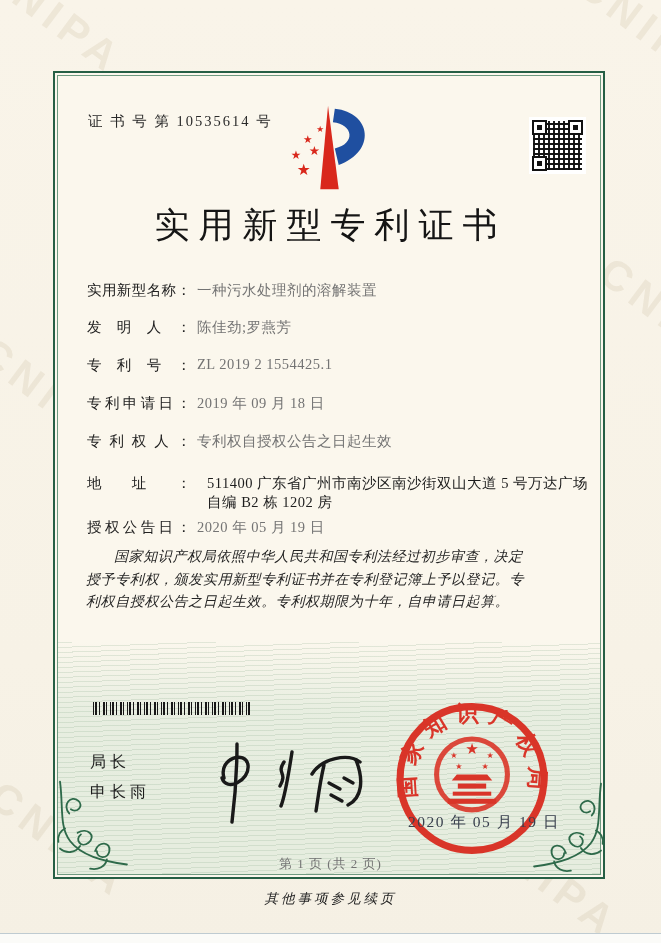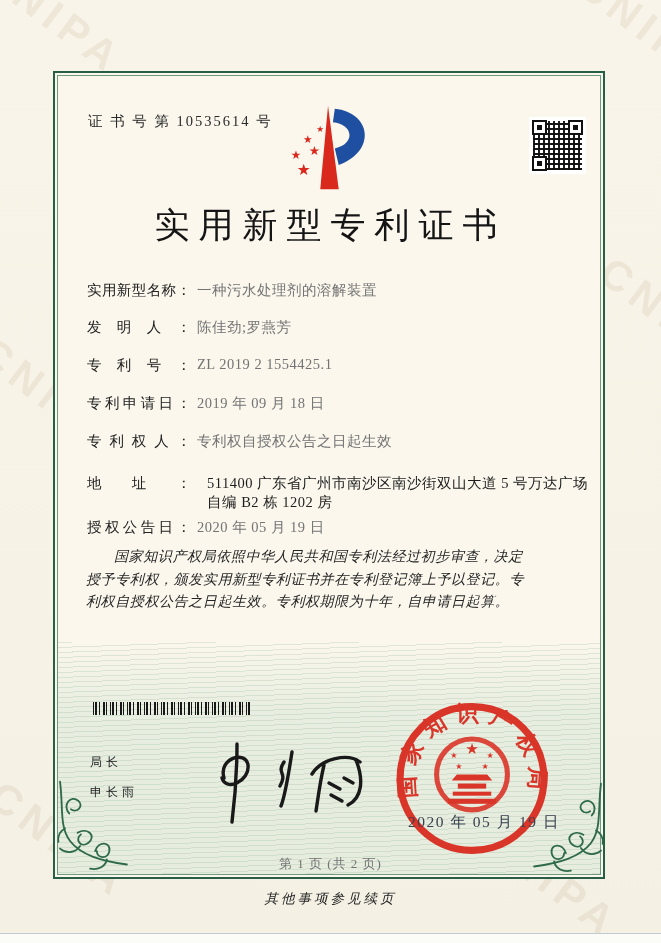--- a/index.html
+++ b/index.html
@@ -44,21 +44,21 @@
     letter-spacing:0;color:#222;vertical-align:top;}
   .fvalue{margin-left:6px;color:#737373;letter-spacing:0.5px;}
   .fvalue-block{display:inline-block;vertical-align:top;margin-left:16px;letter-spacing:0.5px;}
   .grant2{position:absolute;left:258px;top:0;white-space:nowrap;}
   .paras{position:absolute;left:86px;top:546px;width:450px;}
   .paras p{margin:0;text-indent:2em;font-style:italic;font-size:14px;line-height:22.5px;
     letter-spacing:0.6px;color:#242424;}
   .barcode{position:absolute;left:93px;top:702px;width:158px;height:13px;
     background:repeating-linear-gradient(90deg,#181818 0 1px,rgba(0,0,0,0) 1px 2px,#181818 2px 4px,rgba(0,0,0,0) 4px 6px,#181818 6px 7px,rgba(0,0,0,0) 7px 10px,#181818 10px 12px,rgba(0,0,0,0) 12px 13px,#181818 13px 14px,rgba(0,0,0,0) 14px 17px);}
   .director{position:absolute;left:90px;top:747px;font-family:"Liberation Sans",sans-serif;
-    font-size:12px;color:#1b1b1b;letter-spacing:4px;line-height:30px;}
+    font-size:16px;color:#1b1b1b;letter-spacing:4px;line-height:30px;}
   .signature{position:absolute;left:196px;top:738px;width:200px;height:90px;}
   .seal{position:absolute;left:391px;top:694px;width:162px;height:170px;opacity:0.93;}
   .seal-date{position:absolute;left:408px;top:812px;font-size:15.5px;letter-spacing:1.5px;color:#39404e;}
   .page-info{position:absolute;left:0;right:0;top:855px;text-align:center;font-size:13px;letter-spacing:1px;color:#737373;}
   .flourish{position:absolute;width:92px;height:104px;}
   .fl-left{left:55px;top:774px;}
   .fl-right{left:514px;top:776px;transform:scaleX(-1);}
   .note{position:absolute;left:0;right:0;top:890px;text-align:center;font-style:italic;
     font-size:13.5px;letter-spacing:3px;color:#252525;}
   .scan-edge{position:absolute;left:0;right:0;top:933px;height:10px;background:#fbfbf8;border-top:1px solid #bfcbd1;}

